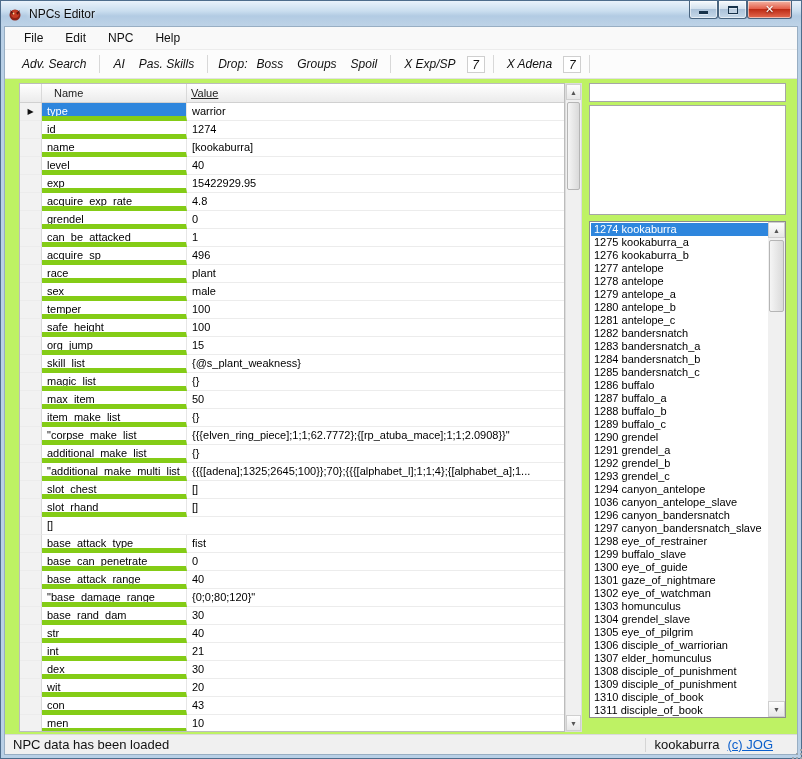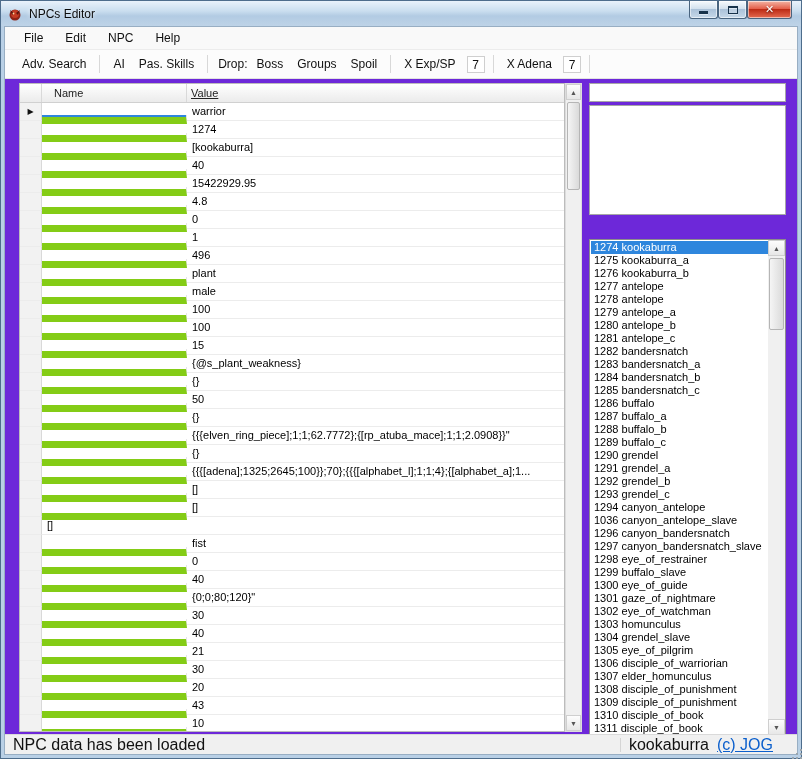--- a/index.html
+++ b/index.html
@@ -35,36 +35,36 @@
     width: 45px;
     background: linear-gradient(#f3b5a5, #e4604b 45%, #bd2c16 50%, #e56a50);
   }
   .glyph-min { width: 9px; height: 3px; background: #17324a; margin-top: 6px; box-shadow: 0 1px 0 rgba(255,255,255,.5); }
   .glyph-max { width: 10px; height: 8px; border: 1px solid #17324a; border-top-width: 2px; background: rgba(255,255,255,.2); box-shadow: 0 1px 0 rgba(255,255,255,.4); }
   .glyph-close { font-size: 11px; font-weight: bold; color: #fff; text-shadow: 0 1px 2px rgba(0,0,0,.55); line-height: 1; }
 
   
   .content {
     position: absolute; left: 3px; right: 3px; top: 25px; bottom: 3px;
-    background: #6d28d9; border: 1px solid #98aec3;
+    background: #bef264; border: 1px solid #98aec3;
   }
 
   .menubar {
     position: absolute; top: 0; left: 0; right: 0; height: 23px;
     background: #f9f9f9; border-bottom: 1px solid #ececec;
     display: flex; align-items: center; padding-left: 8px;
     font-size: 12px; color: #111;
   }
   .menu-item { padding: 3px 11px; cursor: default; }
 
   .toolbar {
     position: absolute; top: 23px; left: 0; right: 0; height: 29px;
     background: #fcfcfc; border-bottom: 1px solid #e2e2e2;
     display: flex; align-items: center; padding-left: 10px;
-    font-size: 12px; color: #111;
+    font-size: 12px; color: #111; font-style: italic;
   }
   .tb-btn { padding: 3px 7px; border-radius: 2px; cursor: default; white-space: nowrap; }
   .tb-label { padding: 3px 2px 3px 4px; white-space: nowrap; }
   .tb-sep { width: 1px; height: 18px; background: #d8d8d8; margin: 0 6px; }
   .tb-value {
     min-width: 18px; height: 17px; margin: 0 2px 0 4px; padding: 1px 4px;
     border: 1px solid #cfcfcf; background: #fff; text-align: center;
   }
 
   
@@ -86,22 +86,22 @@
   .grid-body { position: absolute; top: 19px; left: 0; right: 0; bottom: 0; overflow: hidden; }
   .g-row { display: flex; height: 18px; font-size: 11px; background: #fff; }
   .g-sel {
     width: 22px; background: #f2f2f2;
     border-right: 1px solid #d9d9d9; border-bottom: 1px solid #ececec;
     display: flex; align-items: center; justify-content: center;
   }
   .arrow { font-size: 8px; color: #111; line-height: 1; }
   .g-name {
     width: 145px; padding: 2px 0 0 5px; line-height: 13px;
-    border-right: 1px solid #e6e6e6; border-bottom: 7px solid #84cc16;
-    white-space: nowrap; overflow: hidden; margin-top: 12px;
+    border-right: 1px solid #e6e6e6; border-bottom: 5px solid #84cc16;
+    white-space: nowrap; overflow: hidden;
   }
   .g-value {
     flex: 1; padding: 2px 0 0 5px; line-height: 13px;
     border-bottom: 1px solid #ececec;
     white-space: nowrap; overflow: hidden;
   }
   .g-row.sel .g-name { background: var(--sel); color: #fff; }
 
   
   .vscroll { position: absolute; width: 17px; background: #f0f0f0; }
@@ -128,32 +128,32 @@
   .search {
     position: absolute; left: 584px; top: 56px; width: 197px; height: 19px;
     border: 1px solid #a6a6a6; background: #fff;
     font: 12px "Liberation Sans", sans-serif; padding: 0 3px;
   }
   .preview {
     position: absolute; left: 584px; top: 78px; width: 197px; height: 110px;
     background: #fff; border: 1px solid #a6a6a6;
   }
   .listbox {
-    position: absolute; left: 584px; top: 212px; width: 197px; height: 497px;
+    position: absolute; left: 584px; top: 194px; width: 197px; height: 497px;
     background: #fff; border: 1px solid #8c8c8c;
   }
   .list-items { position: absolute; top: 1px; bottom: 1px; left: 1px; right: 17px; overflow: hidden; font-size: 11px; }
   .list-item { height: 13px; line-height: 13px; padding-left: 3px; white-space: nowrap; overflow: hidden; cursor: default; }
   .list-item.sel { background: var(--sel); color: #fff; }
 
   
   .statusbar {
     position: absolute; left: 0; right: 0; bottom: 0; height: 20px;
     background: #f0f0f0; border-top: 1px solid #dadada;
-    display: flex; align-items: center; font-size: 16px; color: #111;
+    display: flex; align-items: center; font-size: 13px; color: #111;
     padding: 0 8px;
   }
   .status-left { flex: 1; }
   .status-right { display: flex; align-items: center; gap: 8px; margin-right: 16px; }
   .status-sep { width: 1px; height: 14px; background: #d5d5d5; }
   .status-link { color: var(--link); text-decoration: underline; cursor: pointer; }
   .grip { position: absolute; right: 3px; bottom: 3px; width: 2px; height: 2px; background: transparent;
     box-shadow: 8px 0 0 #9aa5ad, 4px 4px 0 #9aa5ad, 8px 4px 0 #9aa5ad, 0 8px 0 #9aa5ad, 4px 8px 0 #9aa5ad, 8px 8px 0 #9aa5ad; }
 </style>
 </head>

